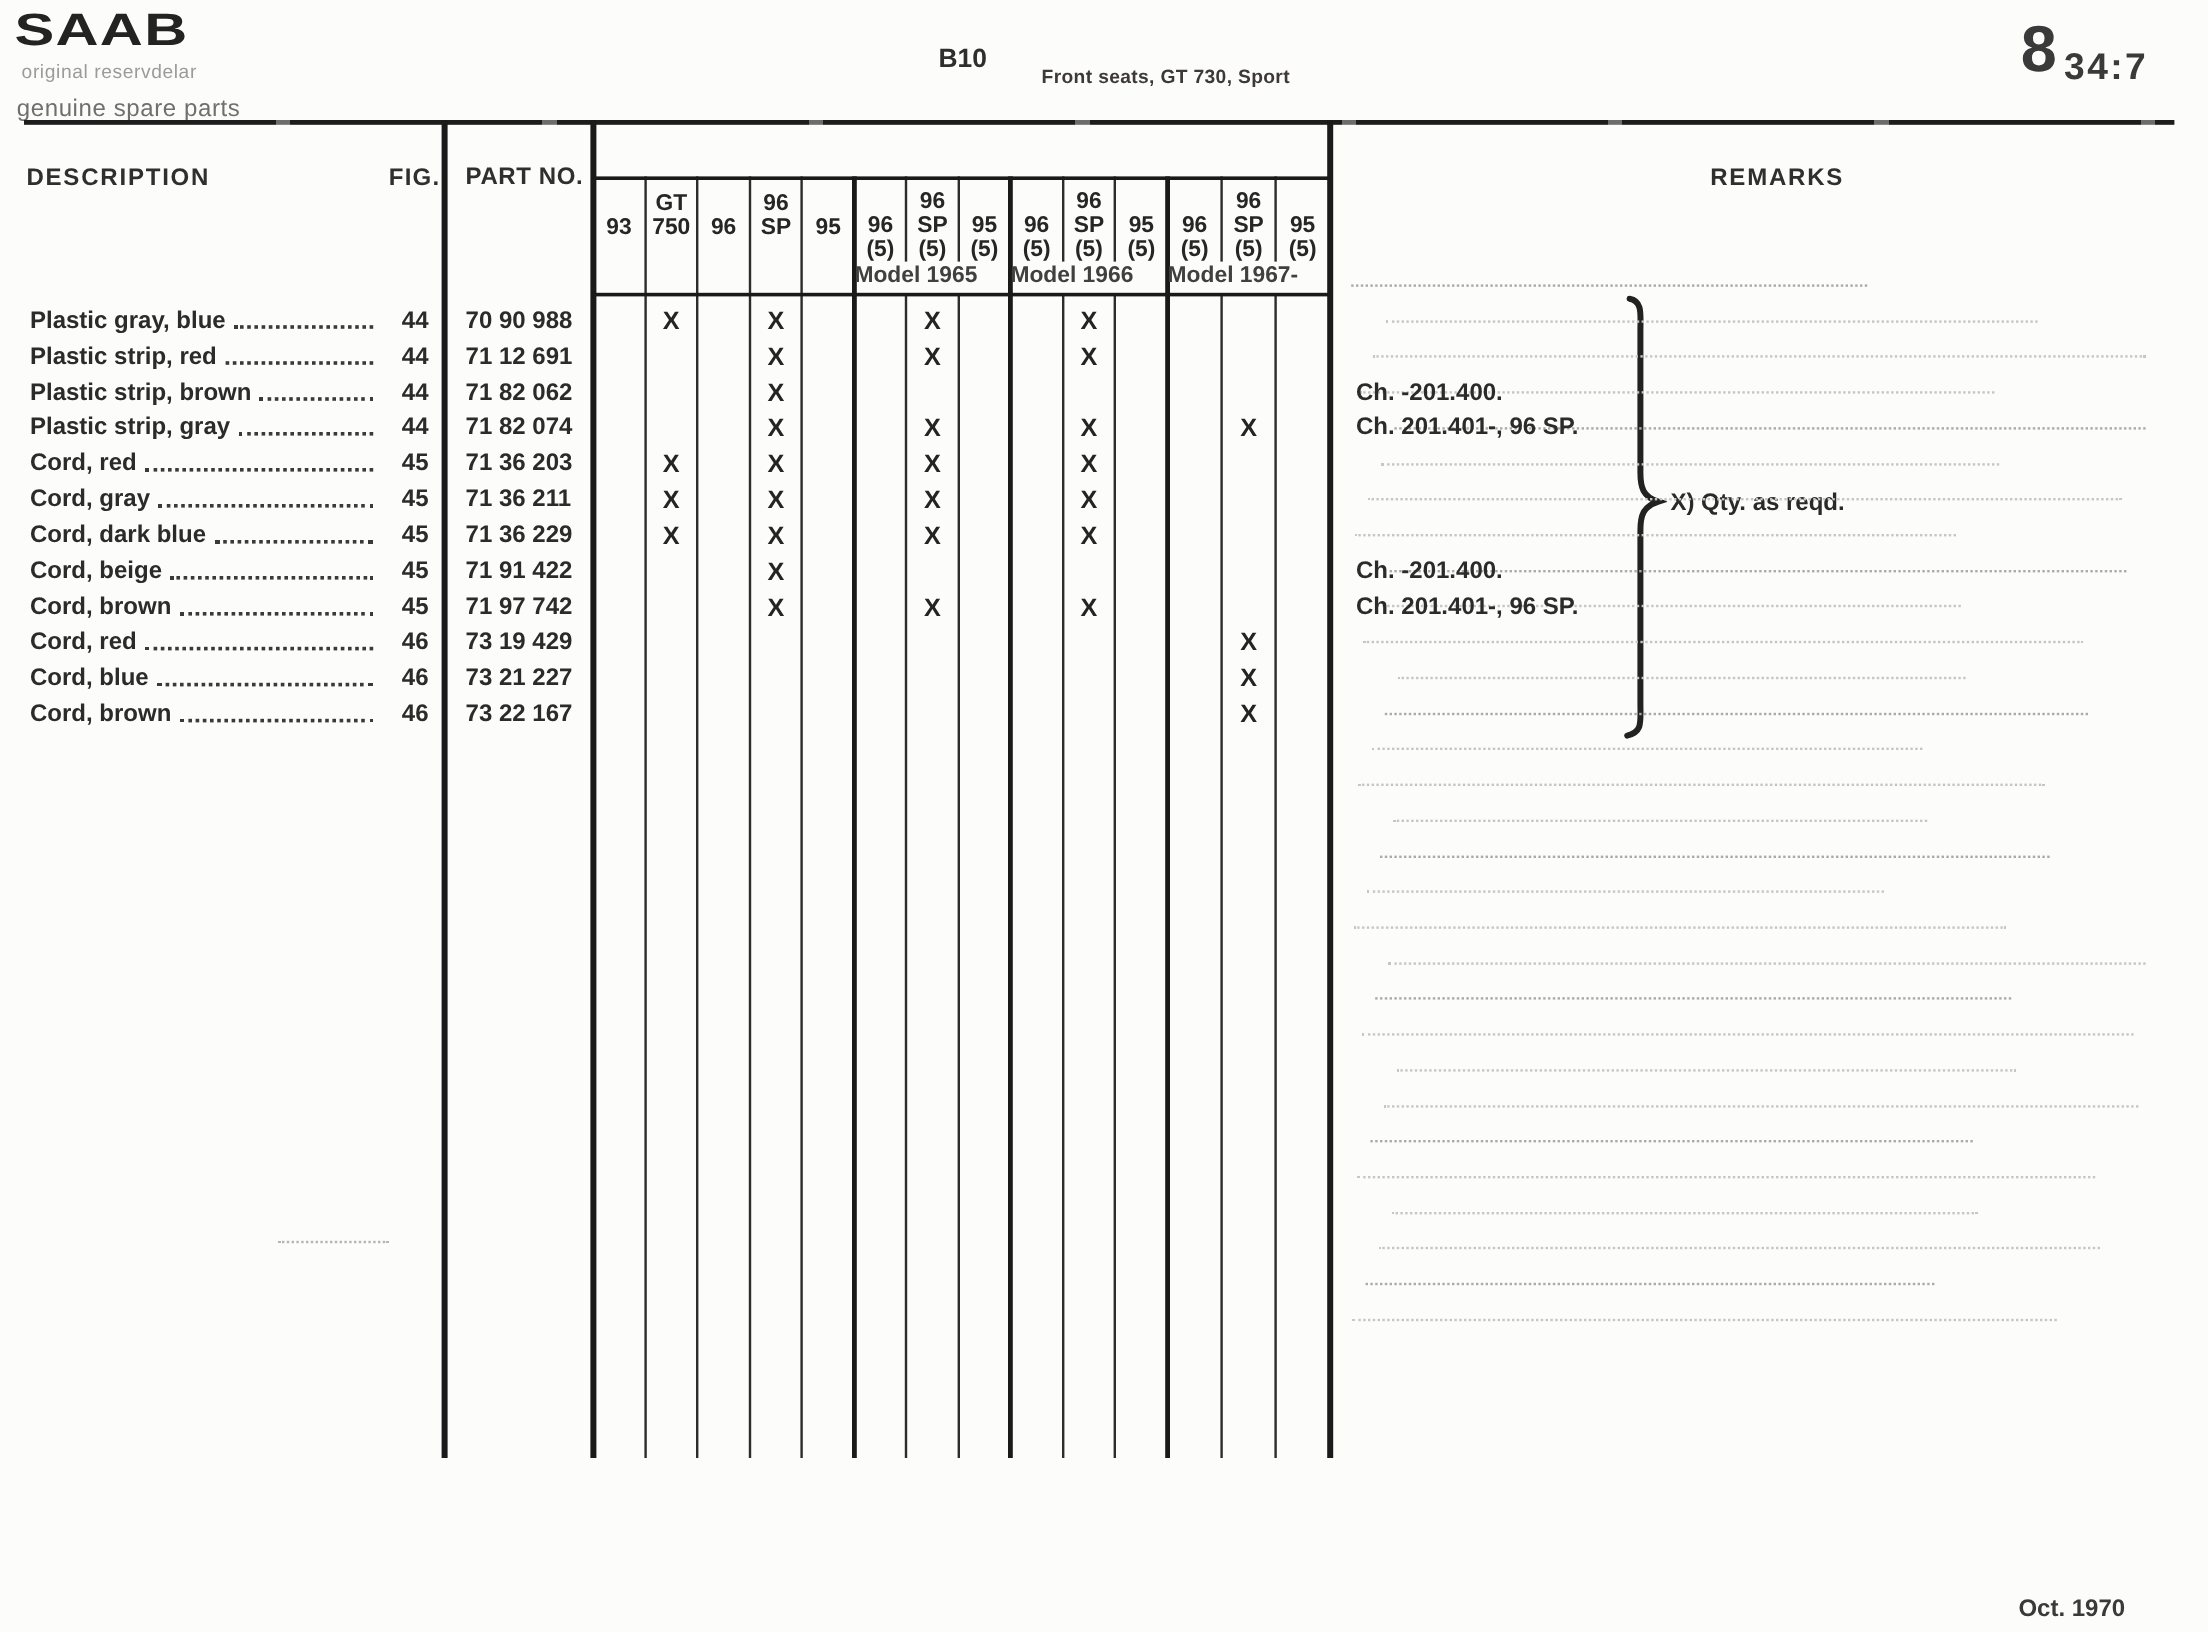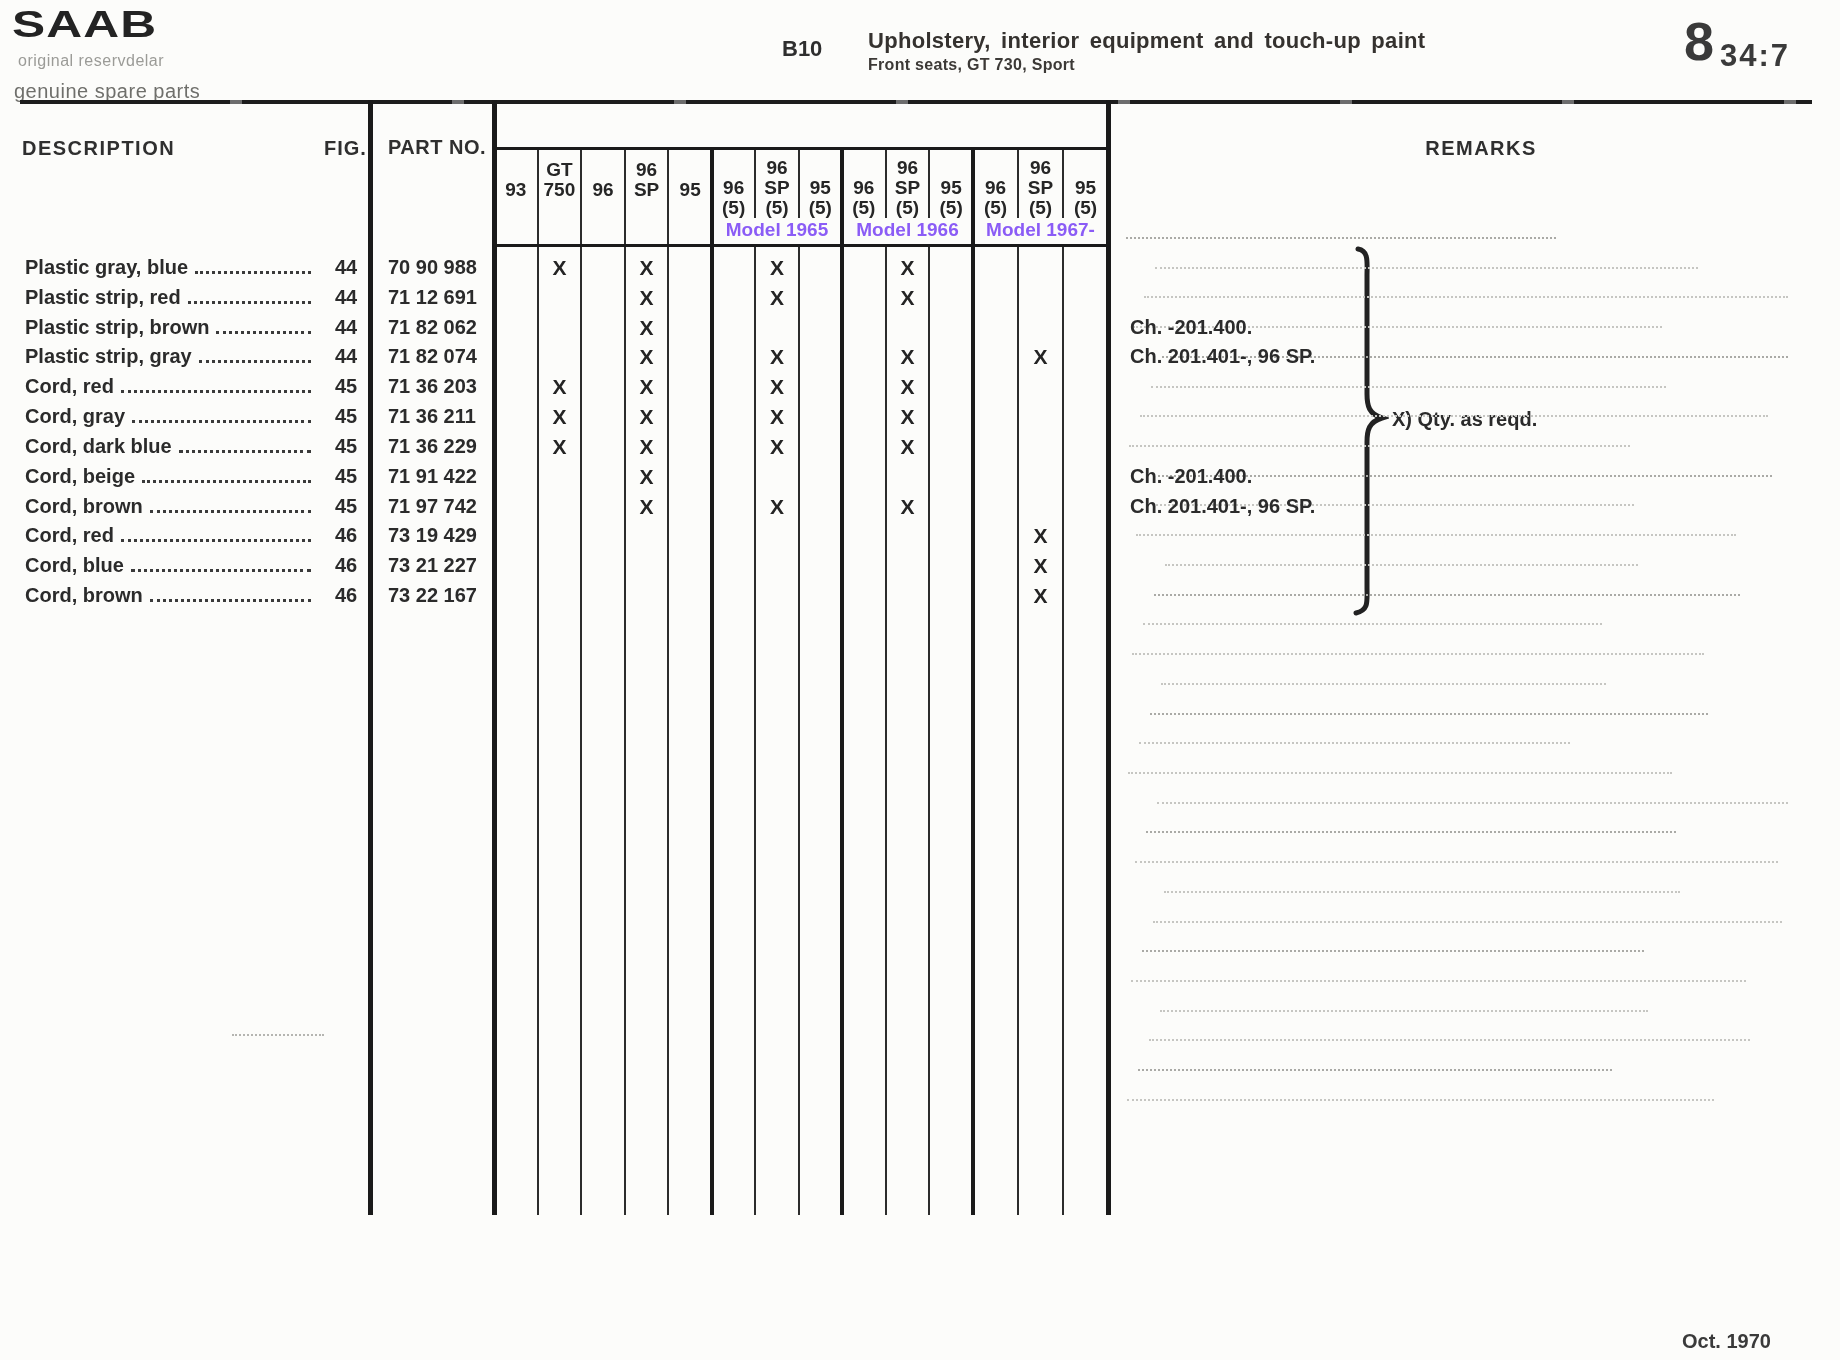--- a/index.html
+++ b/index.html
@@ -32,43 +32,42 @@
   #h-qty{left:494px;top:121px;width:614px;text-align:center;letter-spacing:1px;}
   #h-remarks{left:1424px;top:137px;width:114px;text-align:center;}
   
   #annotation{left:1392px;top:408px;font-size:20px;font-weight:700;color:#2a2a2a;}
   #footer-date{left:1682px;top:1330px;font-size:20px;font-weight:700;color:#3a3a3a;}
   #brace-wrap{left:1351px;top:246px;width:38px;height:372px;}
   
   .vline,.hline{position:absolute;background:#1a1a1a;}
   .headcell{position:absolute;display:flex;flex-direction:column;justify-content:flex-end;
     align-items:center;font-size:19px;line-height:20px;font-weight:700;color:#262626;}
-  .modellabel{position:absolute;font-size:19px;font-weight:700;color:#8b5cf6;
-    text-align:center;white-space:nowrap;}
+  .modellabel{position:absolute;font-size:19px;font-weight:700;color:#404040;
+    white-space:nowrap;}
   .desc{position:absolute;display:flex;align-items:stretch;font-size:20px;font-weight:700;
     color:#2b2b2b;height:22px;white-space:nowrap;z-index:2;}
   .desc .leader{flex:1;border-bottom:3px dotted #3a3a3a;margin:0 4px 4px 7px;}
   .figcell,.partcell,.remarkcell{position:absolute;font-size:20px;font-weight:700;color:#2b2b2b;
     white-space:nowrap;z-index:2;}
   .figcell{width:40px;text-align:center;}
   .xmark{position:absolute;font-size:21px;font-weight:700;color:#242424;
     transform:translate(-50%,-50%);z-index:2;}
   .noise{position:absolute;height:0;border-bottom:2px dotted #c3c3bf;z-index:1;}
 </style>
 </head>
 <body>
 
 <div id="canvas">
 
   <div class="abs" id="brand-logo">SAAB</div>
   <div class="abs" id="tagline-sv">original reservdelar</div>
   <div class="abs" id="tagline-en">genuine spare parts</div>
 
   <div class="abs" id="section-code">B10</div>
-  <div class="abs" id="doc-title">Upholstery, interior equipment and touch-up paint</div>
   <div class="abs" id="doc-subtitle">Front seats, GT 730, Sport</div>
   <div class="abs" id="page-no">
     <span id="page-group">8</span>
     <span id="page-number">34:7</span>
   </div>
 
   <div class="abs" id="top-rule"></div>
 
   <div class="abs colhead" id="h-description">DESCRIPTION</div>
   <div class="abs colhead" id="h-fig">FIG.</div>

